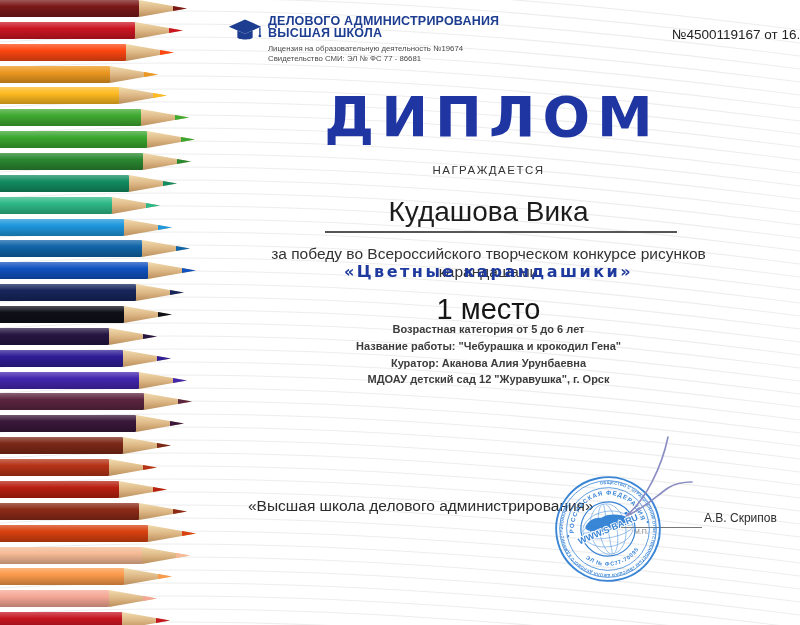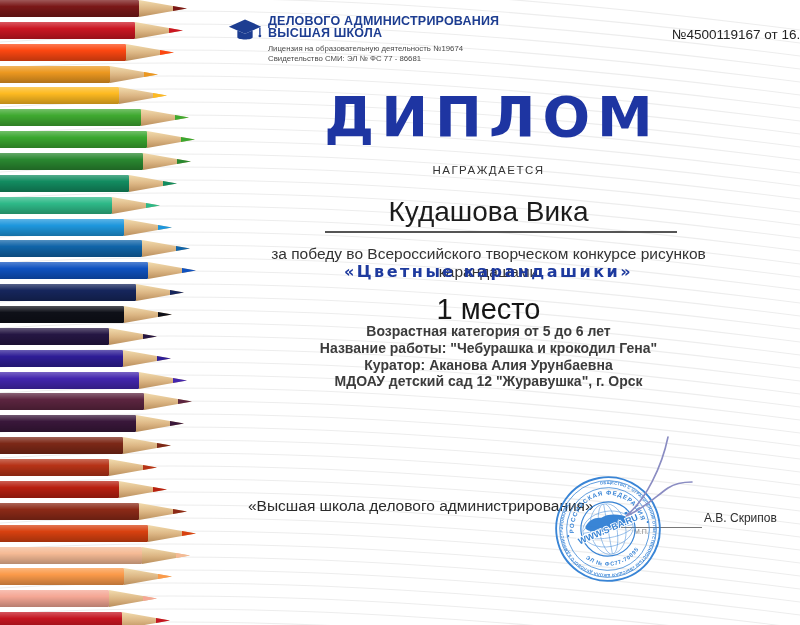--- a/index.html
+++ b/index.html
@@ -34,21 +34,21 @@
   #main{position:absolute;left:225px;top:0;width:527px;z-index:4;text-align:center}
   #title{position:absolute;left:0;top:84px;width:100%;font-family:"DejaVu Sans",sans-serif;
     font-weight:bold;font-size:56px;letter-spacing:7px;padding-left:7px;box-sizing:border-box;color:#1e35a2}
   #subtitle{position:absolute;left:0;top:164px;width:100%;font-size:11.5px;letter-spacing:1.5px;color:#333}
   #recipient{position:absolute;left:0;top:196px;width:100%;font-size:28px;color:#1c1c1c}
   #name-line{position:absolute;left:100px;top:231px;width:352px;height:2px;background:#555}
   #reason{position:absolute;left:0;top:245px;width:100%;font-size:15.5px;color:#333}
   #contest{position:absolute;left:0;top:262px;width:100%;font-family:"DejaVu Sans",sans-serif;
     font-weight:bold;font-size:16px;letter-spacing:2.5px;color:#1e3a9e}
   #place{position:absolute;left:0;top:293px;width:100%;font-size:29px;color:#161616}
-  .detail{position:absolute;left:0;width:100%;font-size:14px;font-weight:bold;color:#3c3c3c}
+  .detail{position:absolute;left:0;width:100%;font-size:11px;font-weight:bold;color:#3c3c3c}
   #detail-0{top:323px}#detail-1{top:340px}#detail-2{top:357px}#detail-3{top:373px}
 
   
   #editor{position:absolute;left:248px;top:497px;font-size:15.5px;line-height:17.5px;color:#2b2b2b;z-index:4;white-space:nowrap}
   #mp-label{position:absolute;left:634px;top:528px;font-size:7px;color:#8a8a8a;z-index:4}
   #sig-line{position:absolute;left:610px;top:527px;width:92px;height:1px;background:#777;z-index:4}
   #signer{position:absolute;left:704px;top:511px;font-size:12px;color:#2f2f2f;z-index:4;white-space:nowrap}
   #stamp{position:absolute;left:552px;top:473px;width:112px;height:112px;z-index:5;opacity:.93;transform:rotate(-10deg)}
   #stamp text{fill:#2b7cd3}
   #signature{position:absolute;left:590px;top:430px;z-index:6}

